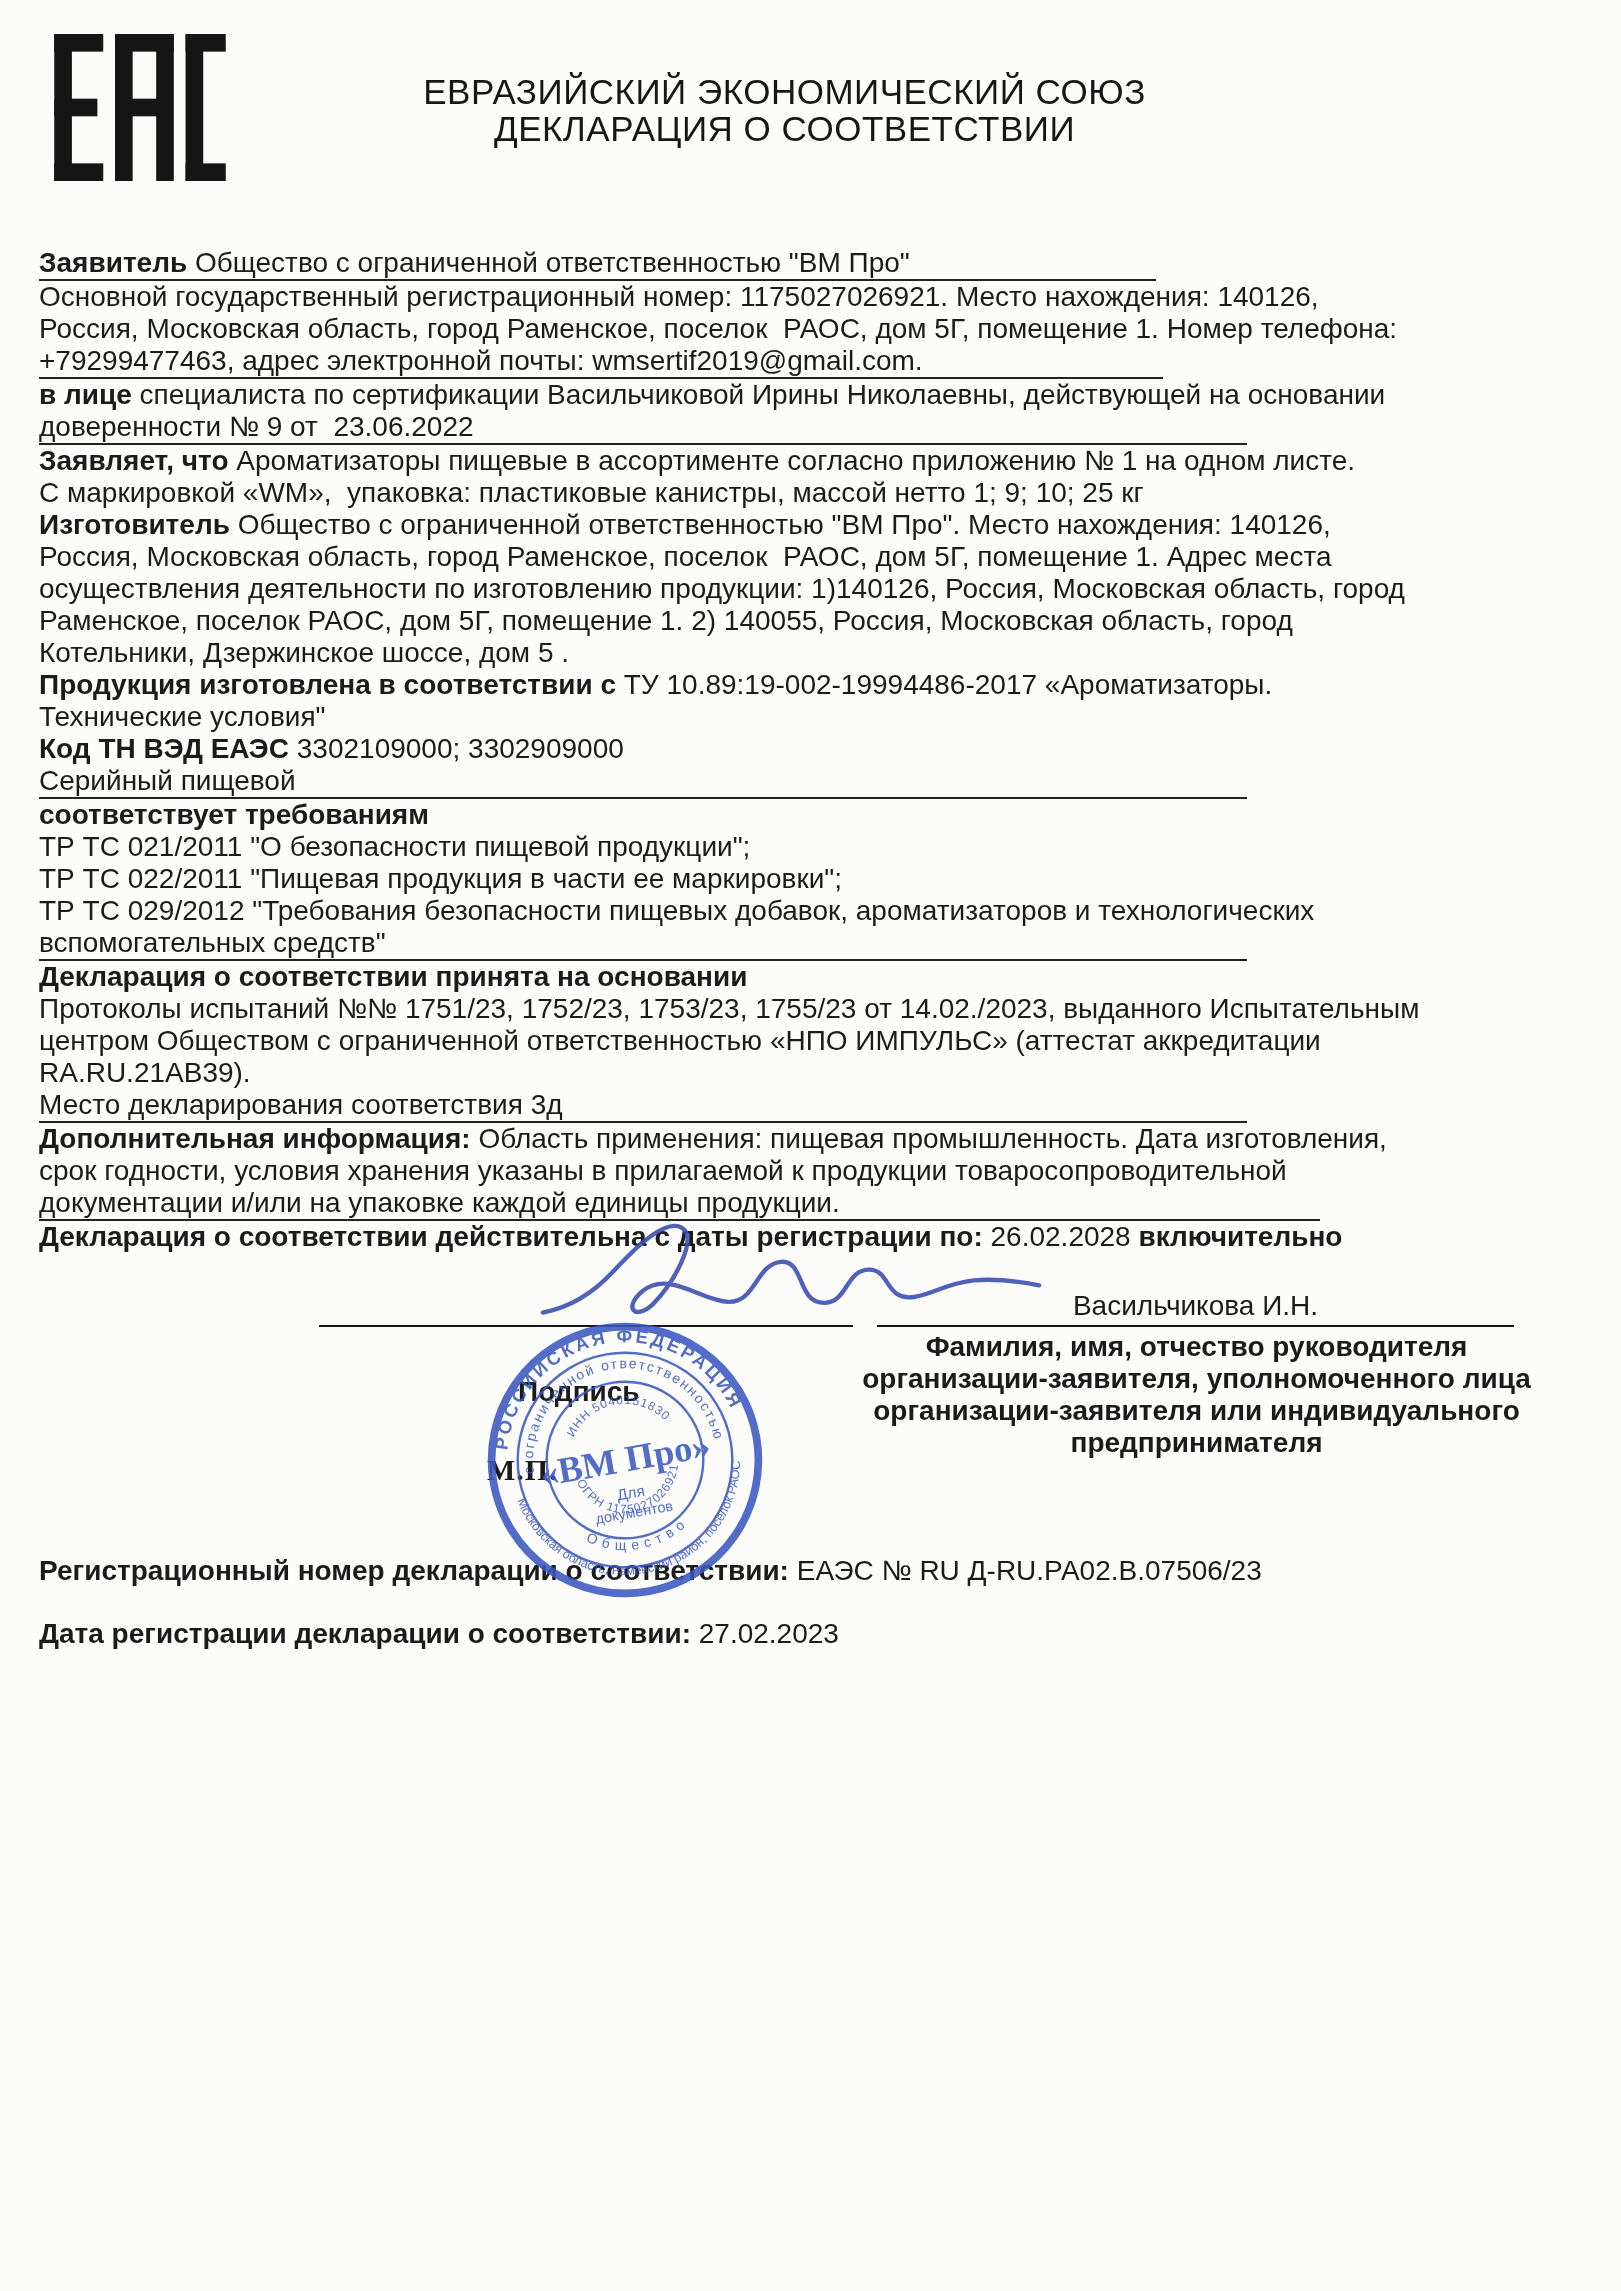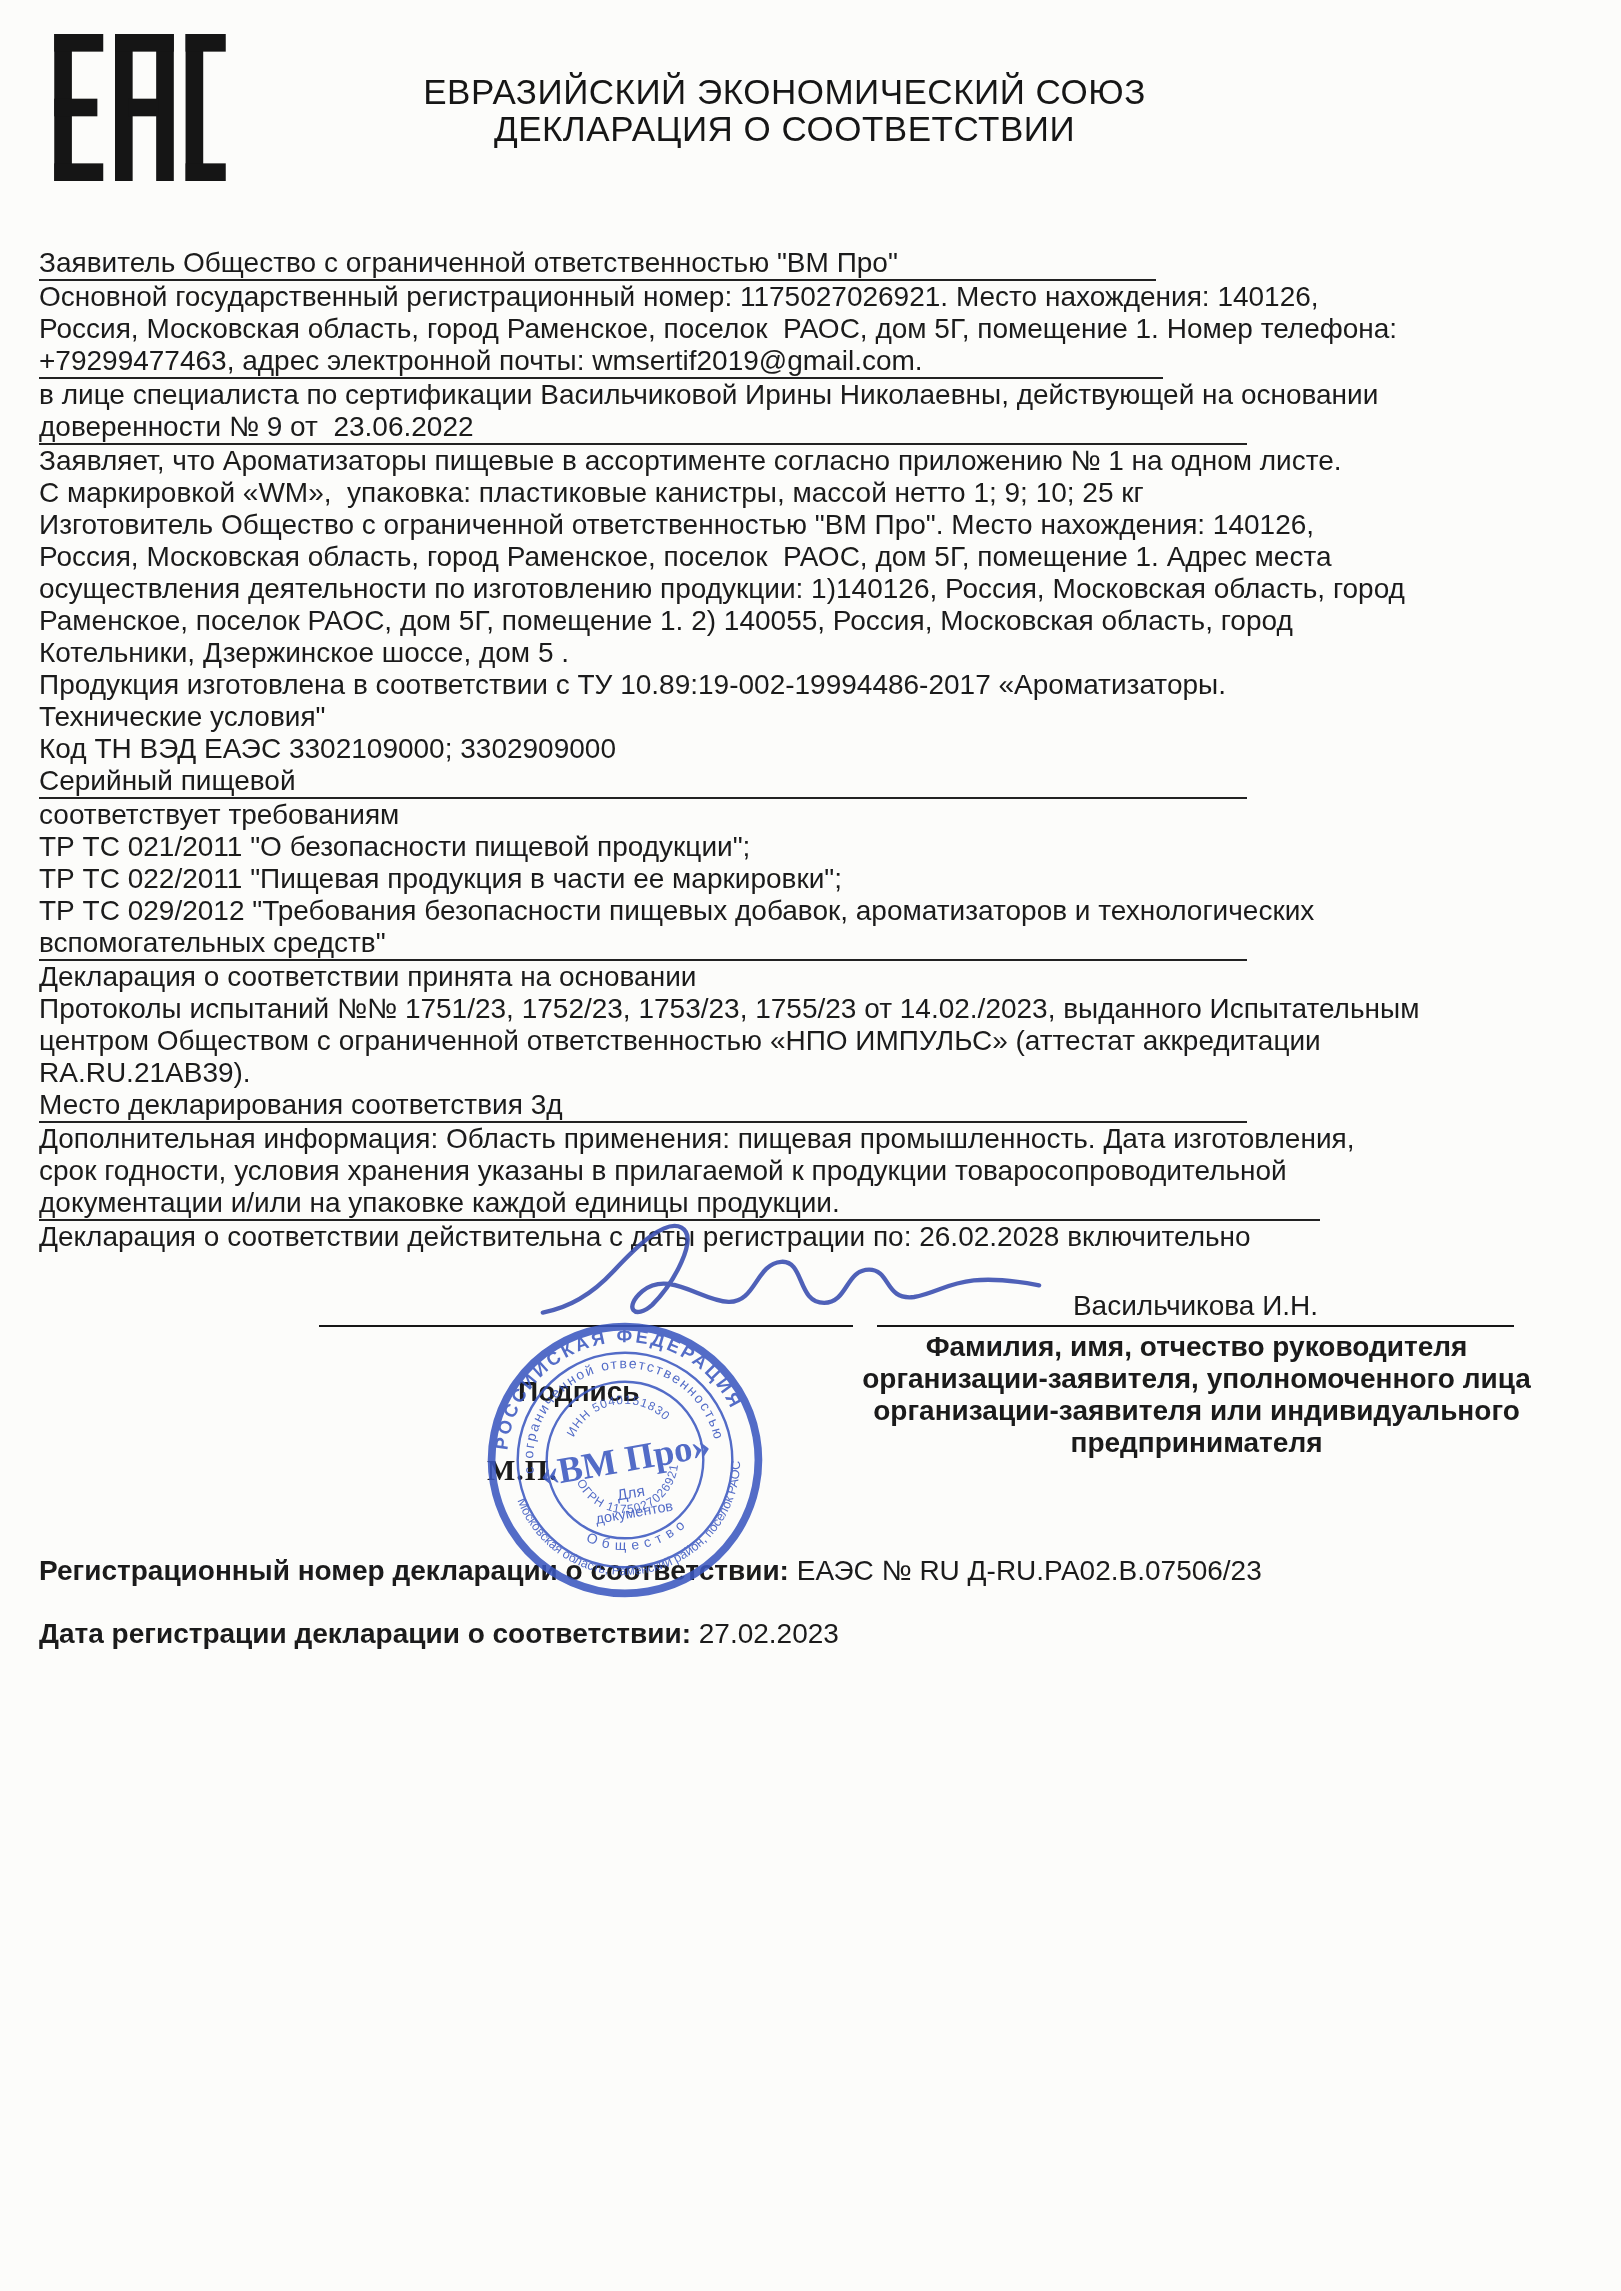--- a/index.html
+++ b/index.html
@@ -17,21 +17,21 @@
     position:absolute;left:59px;top:73px;width:1451px;
     text-align:center;font-weight:normal;font-size:35px;line-height:37px;
     letter-spacing:0.5px;color:#161616;
   }
   
   .body-block{
     position:absolute;left:39px;top:247px;width:1560px;
     font-size:28px;line-height:32px;
   }
   .body-block p{margin:0;white-space:pre-wrap;}
-  .body-block b{font-weight:normal;}
+  .body-block b{font-weight:bold;}
   .rule{height:2px;background:#222;margin:0;}
   
   .abs{position:absolute;}
   .sig-line{left:319px;top:1325px;width:534px;height:2px;background:#161616;}
   .name-line{left:877px;top:1325px;width:637px;height:2px;background:#161616;}
   .holder-name{left:877px;top:1290px;width:637px;text-align:center;font-size:28px;}
   .holder-caption{left:814px;top:1331px;width:765px;text-align:center;
     font-size:28px;line-height:32px;white-space:pre-wrap;font-weight:bold;}
   .podpis{left:518px;top:1376px;font-size:28px;font-weight:bold;}
   .mp{left:487px;top:1453px;font-family:"Liberation Serif",serif;font-weight:bold;font-size:30px;letter-spacing:1px;}

